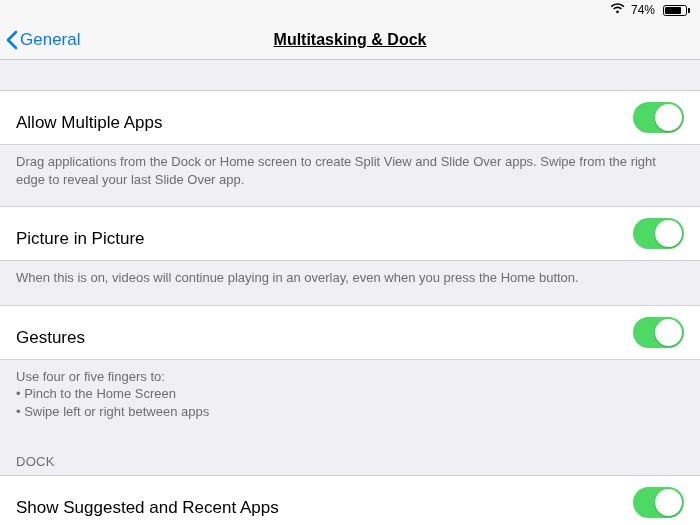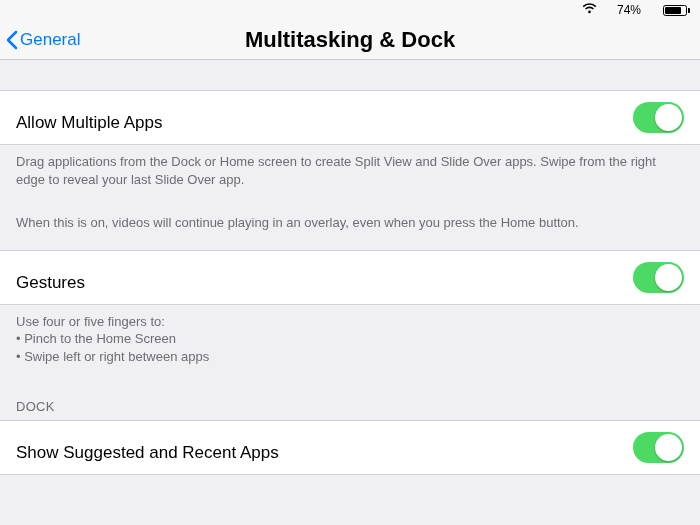--- a/index.html
+++ b/index.html
@@ -9,21 +9,21 @@
     background: #efeff4;
     color: #000;
   }
   .statusbar {
     height: 20px;
     background: #f7f7f8;
     display: flex;
     justify-content: flex-end;
     align-items: center;
     padding: 0 10px;
-    gap: 20px;
+    gap: 6px;
     font-size: 12px;
   }
   .navbar {
     height: 40px;
     background: #f7f7f8;
     border-bottom: 1px solid #c7c7cc;
     position: relative;
     display: flex;
     align-items: center;
   }
@@ -33,21 +33,22 @@
     display: flex;
     align-items: center;
     color: #007aff;
     font-size: 17px;
     cursor: pointer;
   }
   .back svg { margin-right: 2px; }
   .title {
     margin: 0 auto;
     font-weight: 600;
-    font-size: 22px;
+    font-size: 16px;
+    text-decoration: underline;
   }
   .content {
     padding-top: 30px;
   }
   .row {
     background: #fff;
     border-top: 1px solid #d1d1d6;
     border-bottom: 1px solid #d1d1d6;
     padding: 11px 16px;
     display: flex;
@@ -143,20 +144,26 @@
 <div class="content">
 
   <div class="row">
     <span class="row-label">Allow Multiple Apps</span>
     <span class="switch">
         <span class="knob"></span>
       </span>
   </div>
   <div class="footer">Drag applications from the Dock or Home screen to create Split View and Slide Over apps. Swipe from the right edge to reveal your last Slide Over app.</div>
 
+  <div class="row">
+    <span class="row-label">Picture in Picture</span>
+    <span class="switch">
+        <span class="knob"></span>
+      </span>
+  </div>
   <div class="footer">When this is on, videos will continue playing in an overlay, even when you press the Home button.</div>
 
   <div class="row">
     <span class="row-label">Gestures</span>
     <span class="switch">
         <span class="knob"></span>
       </span>
   </div>
   <div class="footer">
     <span class="line">Use four or five fingers to:</span>

